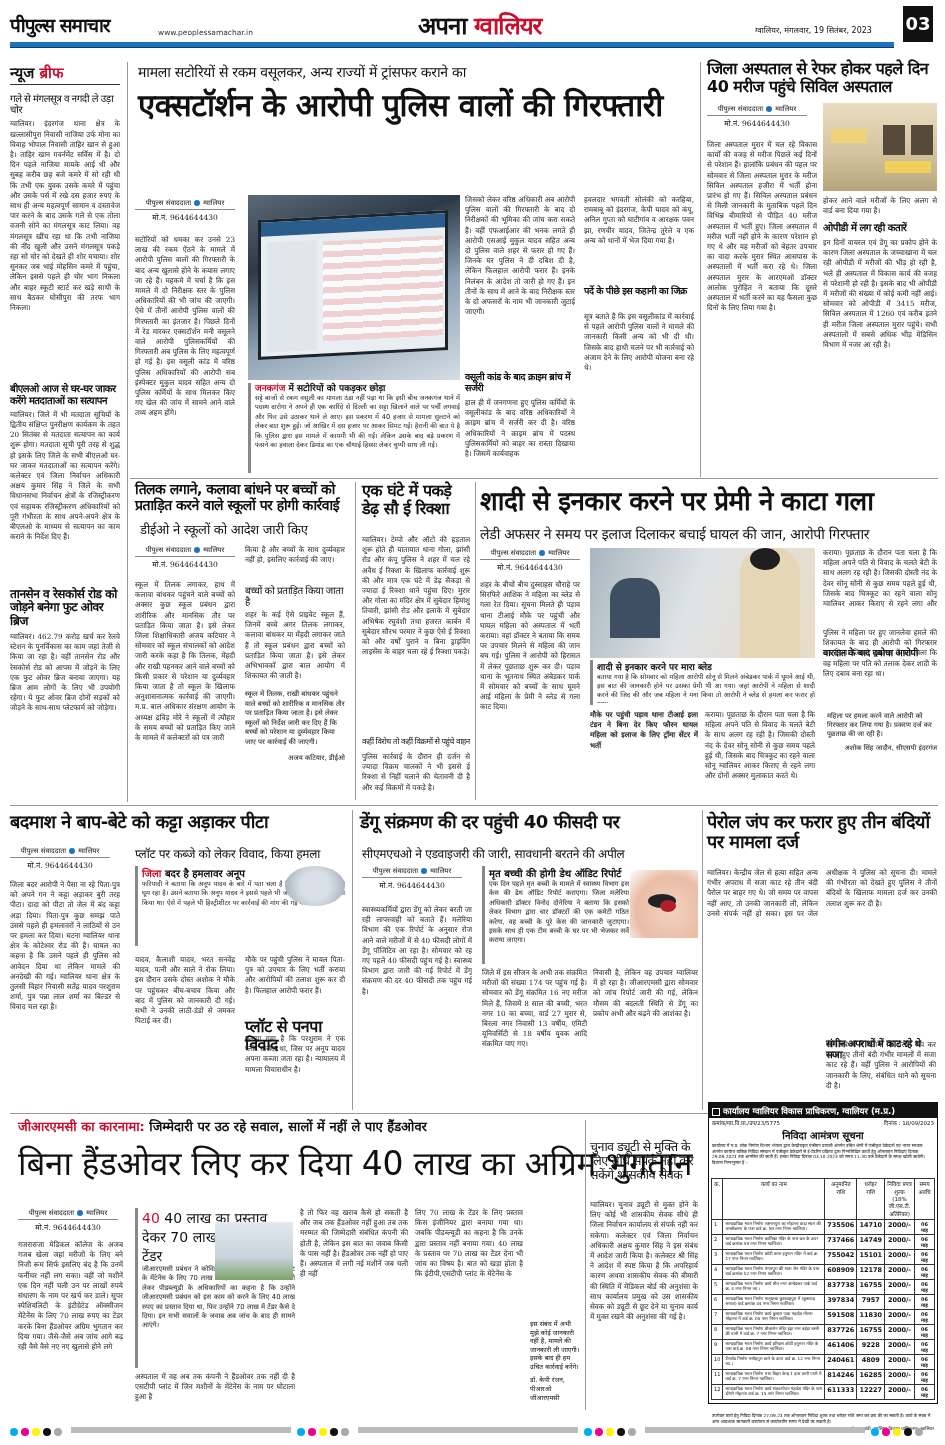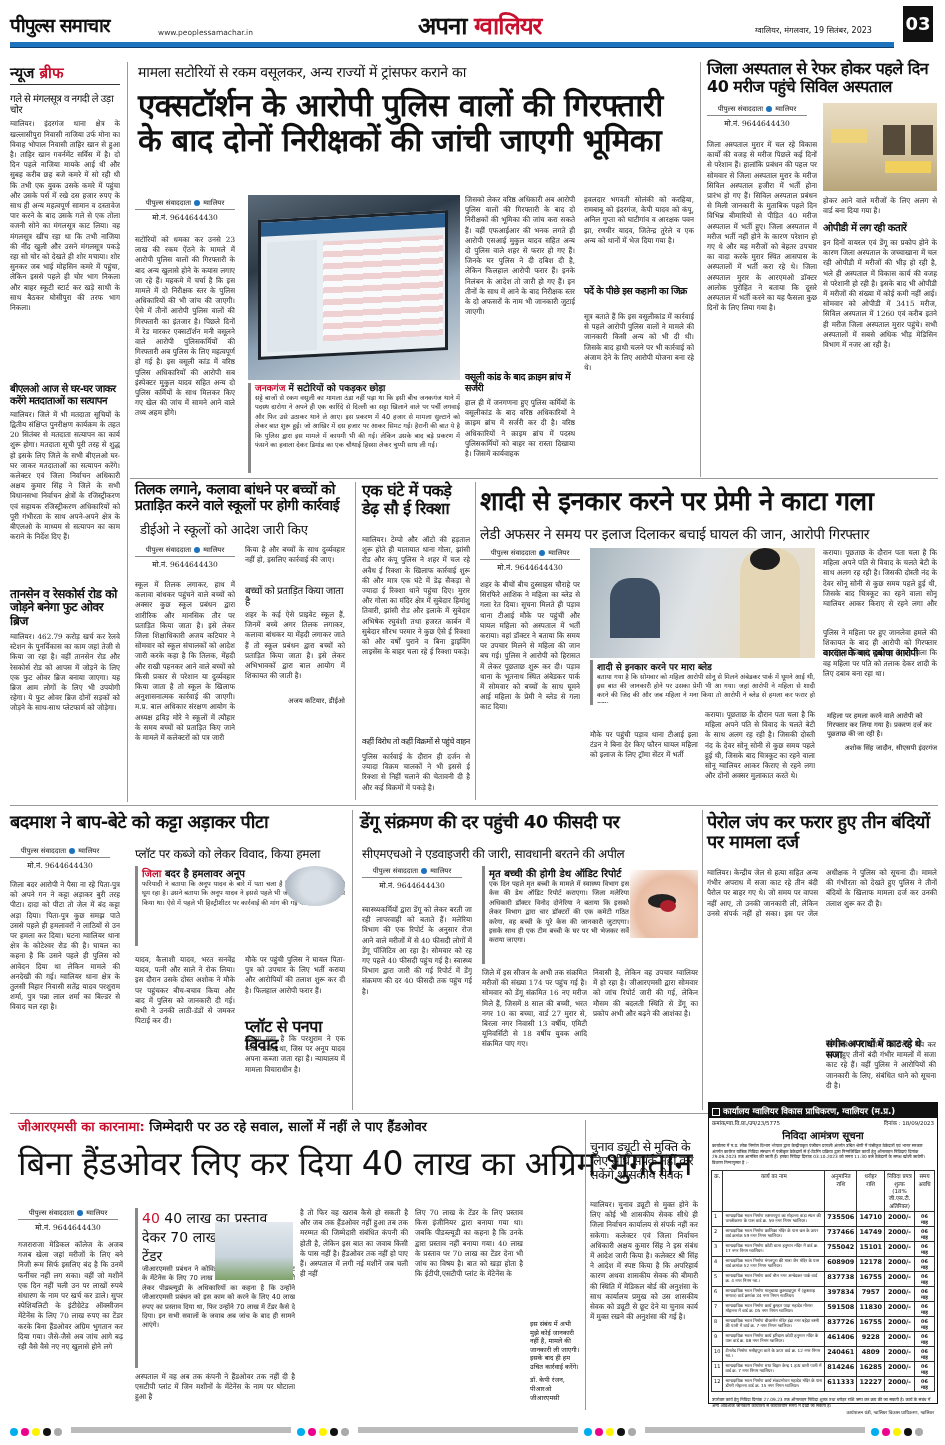--- a/index.html
+++ b/index.html
@@ -50,21 +50,20 @@
   <div class="hl" style="font-size:10px;margin-top:6px;">बीएलओ आज से घर-घर जाकर करेंगे मतदाताओं का सत्यापन</div>
   <div class="body-text" style="height:168px;margin-top:4px;">ग्वालियर। जिले में भी मतदाता सूचियों के द्वितीय संक्षिप्त पुनरीक्षण कार्यक्रम के तहत 20 सितंबर से मतदाता सत्यापन का कार्य शुरू होगा। मतदाता सूची पूरी तरह से शुद्ध हो इसके लिए जिले के सभी बीएलओ घर-घर जाकर मतदाताओं का सत्यापन करेंगे। कलेक्टर एवं जिला निर्वाचन अधिकारी अक्षय कुमार सिंह ने जिले के सभी विधानसभा निर्वाचन क्षेत्रों के रजिस्ट्रीकरण एवं सहायक रजिस्ट्रीकरण अधिकारियों को पूरी गंभीरता के साथ अपने-अपने क्षेत्र के बीएलओ के माध्यम से सत्यापन का काम कराने के निर्देश दिए हैं।</div>
   <div class="hl" style="font-size:12px;margin-top:10px;">तानसेन व रेसकोर्स रोड को जोड़ने बनेगा फुट ओवर ब्रिज</div>
   <div class="body-text" style="height:120px;margin-top:4px;">ग्वालियर। 462.79 करोड़ खर्च कर रेलवे स्टेशन के पुनर्विकास का काम जहां तेजी से किया जा रहा है। वहीं तानसेन रोड और रेसकोर्स रोड को आपस में जोड़ने के लिए एक फुट ओवर ब्रिज बनाया जाएगा। यह ब्रिज आम लोगों के लिए भी उपयोगी रहेगा। ये फुट ओवर ब्रिज दोनों सड़कों को जोड़ने के साथ-साथ प्लेटफार्म को जोड़ेगा।</div>
 </div>
 <div class="vrule" style="left:127px;top:62px;height:740px;"></div>
 
 <div class="abs sub" style="left:138px;top:62px;font-size:14px;">मामला सटोरियों से रकम वसूलकर, अन्य राज्यों में ट्रांसफर कराने का</div>
 <div class="abs hl" style="left:138px;top:88px;width:560px;font-size:31px;">
   <div>एक्सटॉर्शन के आरोपी पुलिस वालों की गिरफ्तारी</div>
-  <div>के बाद दोनों निरीक्षकों की जांची जाएगी भूमिका</div>
 </div>
 <div class="abs" style="left:135px;top:198px;width:100px;">
   <div class="byline"><span>पीपुल्स संवाददाता</span><span class="dot"></span><span>ग्वालियर</span></div>
   <div class="mob">मो.नं. 9644644430</div>
 </div>
 <div class="abs body-text" style="left:135px;top:235px;width:100px;height:240px;">सटोरियों को धमका कर उनसे 23 लाख की रकम ऐंठने के मामले में आरोपी पुलिस वालों की गिरफ्तारी के बाद अन्य खुलासे होने के कयास लगाए जा रहे हैं। महकमे में चर्चा है कि इस मामले में दो निरीक्षक स्तर के पुलिस अधिकारियों की भी जांच की जाएगी। ऐसे में तीनों आरोपी पुलिस वालों की गिरफ्तारी का इंतजार है। पिछले दिनों में रेड मारकर एक्सटॉर्शन मनी वसूलने वाले आरोपी पुलिसकर्मियों की गिरफ्तारी अब पुलिस के लिए महत्वपूर्ण हो गई है। इस वसूली कांड में वरिष्ठ पुलिस अधिकारियों की आरोपी सब इंस्पेक्टर मुकुल यादव सहित अन्य दो पुलिस कर्मियों के साथ मिलकर किए गए खेल की जांच में सामने आने वाले तथ्य अहम होंगे।</div>
 <div class="photo" style="left:248px;top:195px;width:212px;height:185px;background:linear-gradient(160deg,#5b6a78 0%,#2c3946 30%,#8da2b5 60%,#d6dde3 100%);">
   <div style="position:absolute;left:10px;top:20px;width:190px;height:140px;background:#e9eef3;transform:skewY(-3deg);border:3px solid #1c232b;">
     <div style="height:14px;background:#2a5d8c;"></div>
     <div style="position:absolute;left:6px;top:20px;width:50px;height:110px;background:#dfe6ec;"></div>
@@ -105,20 +104,21 @@
 <div class="abs sub" style="left:140px;top:520px;font-size:13px;">डीईओ ने स्कूलों को आदेश जारी किए</div>
 <div class="abs" style="left:135px;top:545px;width:100px;">
   <div class="byline"><span>पीपुल्स संवाददाता</span><span class="dot"></span><span>ग्वालियर</span></div>
   <div class="mob">मो.नं. 9644644430</div>
 </div>
 <div class="abs body-text" style="left:135px;top:580px;width:100px;height:220px;">स्कूल में तिलक लगाकर, हाथ में कलावा बांधकर पहुंचने वाले बच्चों को अक्सर कुछ स्कूल प्रबंधन द्वारा शारीरिक और मानसिक तौर पर प्रताड़ित किया जाता है। इसे लेकर जिला शिक्षाधिकारी अजय कटियार ने सोमवार को स्कूल संचालकों को आदेश जारी करके कहा है कि तिलक, मेंहदी और राखी पहनकर आने वाले बच्चों को किसी प्रकार से परेशान या दुर्व्यवहार किया जाता है तो स्कूल के खिलाफ अनुशासनात्मक कार्रवाई की जाएगी। म.प्र. बाल अधिकार संरक्षण आयोग के अध्यक्ष द्रविड़ मोरे ने स्कूलों में त्यौहार के समय बच्चों को प्रताड़ित किए जाने के मामले में कलेक्टरों को पत्र जारी</div>
 <div class="abs body-text" style="left:245px;top:545px;width:100px;height:35px;">किया है और बच्चों के साथ दुर्व्यवहार नहीं हो, इसलिए कार्रवाई की जाए।</div>
 <div class="abs hl" style="left:245px;top:585px;width:100px;font-size:10px;font-weight:normal;">बच्चों को प्रताड़ित किया जाता है</div>
 <div class="abs body-text" style="left:245px;top:610px;width:100px;height:75px;">शहर के कई ऐसे प्राइवेट स्कूल हैं, जिनमें बच्चे अगर तिलक लगाकर, कलावा बांधकर या मेंहदी लगाकर जाते हैं तो स्कूल प्रबंधन द्वारा बच्चों को प्रताड़ित किया जाता है। इसे लेकर अभिभावकों द्वारा बाल आयोग में शिकायत की जाती है।</div>
 <div class="caption-box" style="left:245px;top:690px;width:100px;height:105px;border-left:none;padding:0;">
+  <div style="font-size:7px;line-height:9.5px;font-family:'DejaVu Sans',sans-serif;">स्कूल में तिलक, राखी बांधकर पहुंचने वाले बच्चों को शारीरिक व मानसिक तौर पर प्रताड़ित किया जाता है। इसे लेकर स्कूलों को निर्देश जारी कर दिए हैं कि बच्चों को परेशान या दुर्व्यवहार किया जाए पर कार्रवाई की जाएगी।</div>
   <div style="font-size:7px;text-align:right;margin-top:6px;">अजय कटियार, डीईओ</div>
 </div>
 <div class="vrule" style="left:355px;top:482px;height:318px;"></div>
 
 <div class="abs hl" style="left:362px;top:482px;width:110px;font-size:16px;">एक घंटे में पकड़े डेढ़ सौ ई रिक्शा</div>
 <div class="abs body-text" style="left:362px;top:535px;width:108px;height:200px;">ग्वालियर। टेम्पो और ऑटो की हड़ताल शुरू होते ही यातायात थाना गोला, झांसी रोड और कंपू पुलिस ने शहर में चल रहे अवैध ई रिक्शा के खिलाफ कार्रवाई शुरू की और मात्र एक घंटे में डेढ़ सैकड़ा से ज्यादा ई रिक्शा थाने पहुंचा दिए। मुरार और गोला का मंदिर क्षेत्र में सुबेदार हिमांशु तिवारी, झांसी रोड और इलाके में सुबेदार अभिषेक रघुवंशी तथा हजरत कार्बन में सुबेदार सौरभ परमार ने कुछ ऐसे ई रिक्शा को और वर्षों पुराने व बिना ड्राइविंग लाइसेंस के बाहर चला रहे ई रिक्शा पकड़े।</div>
 <div class="abs hl" style="left:362px;top:738px;width:108px;font-size:8px;font-weight:normal;">कहीं विरोध तो कहीं विक्रमों से पहुंचे वाहन</div>
 <div class="abs body-text" style="left:362px;top:752px;width:108px;height:48px;">पुलिस कार्रवाई के दौरान ही दर्जन से ज्यादा विक्रम चालकों ने भी इससे ई रिक्शा से निहीं चलाने की चेतावनी दी है और कई विक्रमों में पकड़े है।</div>
 <div class="vrule" style="left:475px;top:482px;height:318px;"></div>
 
@@ -132,21 +132,21 @@
 <div class="photo" style="left:590px;top:548px;width:225px;height:110px;background:linear-gradient(110deg,#a9b6bf 0%,#dfe3e6 45%,#e8dcc6 100%);">
   <div style="position:absolute;left:20px;top:30px;width:50px;height:60px;background:#3e4f63;border-radius:20px 20px 0 0;"></div>
   <div style="position:absolute;left:150px;top:0;width:60px;height:110px;background:#e5d7b6;border-radius:25px 25px 0 0;"></div>
   <div style="position:absolute;left:160px;top:0;width:30px;height:22px;background:#1e1e1e;border-radius:50%;"></div>
 </div>
 <div class="caption-box" style="left:590px;top:660px;width:225px;height:45px;">
   <div style="font-size:9px;font-weight:bold;">शादी से इनकार करने पर मारा ब्लेड</div>
   <div class="body-text" style="font-family:'DejaVu Sans',sans-serif;font-size:6.6px;line-height:9px;height:30px;">बताया गया है कि सोमवार को महिला आरोपी सोनू से मिलने अंबेडकर पार्क में घूमने आई थी, इस बात की जानकारी होने पर उसका प्रेमी भी आ गया। जहां आरोपी ने महिला से शादी करने की जिद की और जब महिला ने मना किया तो आरोपी ने ब्लेड से हमला कर फरार हो गया।</div>
 </div>
 <div class="abs body-text" style="left:705px;top:710px;width:110px;height:90px;">कराया। पूछताछ के दौरान पता चला है कि महिला अपने पति से विवाद के चलते बेटी के साथ अलग रह रही है। जिसकी दोस्ती नंद के देवर सोनू सोनी से कुछ समय पहले हुई थी, जिसके बाद चित्रकूट का रहने वाला सोनू ग्वालियर आकर किराए से रहने लगा और दोनों अक्सर मुलाकात करते थे।</div>
-<div class="abs body-text" style="left:590px;top:730px;width:108px;height:90px;">मौके पर पहुंची पड़ाव थाना टीआई इला टंडन ने बिना देर किए फौरन घायल महिला को इलाज के लिए ट्रॉमा सेंटर में भर्ती</div>
+<div class="abs body-text" style="left:590px;top:710px;width:108px;height:90px;font-weight:bold;">मौके पर पहुंची पड़ाव थाना टीआई इला टंडन ने बिना देर किए फौरन घायल महिला को इलाज के लिए ट्रॉमा सेंटर में भर्ती</div>
 <div class="abs body-text" style="left:823px;top:548px;width:114px;height:60px;">कराया। पूछताछ के दौरान पता चला है कि महिला अपने पति से विवाद के चलते बेटी के साथ अलग रह रही है। जिसकी दोस्ती नंद के देवर सोनू सोनी से कुछ समय पहले हुई थी, जिसके बाद चित्रकूट का रहने वाला सोनू ग्वालियर आकर किराए से रहने लगा और दोनों अक्सर मुलाकात करते थे।</div>
 <div class="abs hl" style="left:823px;top:612px;width:114px;font-size:9.5px;margin-top:36px;">वारदात के बाद दबोचा आरोपी</div>
 <div class="abs body-text" style="left:823px;top:628px;width:114px;height:80px;">पुलिस ने महिला पर हुए जानलेवा हमले की शिकायत के बाद ही आरोपी को गिरफ्तार कर लिया। जिससे पूछताछ में पता चला कि वह महिला पर पति को तलाक देकर शादी के लिए दबाव बना रहा था।</div>
 <div class="caption-box" style="left:823px;top:712px;width:114px;height:88px;border-left:none;">
   <div style="font-size:6.8px;line-height:9px;font-family:'DejaVu Sans',sans-serif;">महिला पर हमला करने वाले आरोपी को गिरफ्तार कर लिया गया है। प्रकरण दर्ज कर पूछताछ की जा रही है।</div>
   <div style="font-size:6.8px;text-align:right;margin-top:4px;">अशोक सिंह जादौन, सीएसपी इंदरगंज</div>
 </div>
 
 <div class="hrule" style="left:10px;top:805px;width:928px;"></div>
 
@@ -224,21 +224,21 @@
 <div class="abs" style="left:708px;top:1102px;width:230px;height:302px;border:1.5px solid #111;background:#fff;">
   <div style="background:#111;color:#fff;font-size:8.5px;font-weight:bold;padding:2px 3px;">
     <span style="display:inline-block;width:8px;height:8px;border:1px solid #fff;margin-right:3px;vertical-align:middle;"></span><span>कार्यालय ग्वालियर विकास प्राधिकरण, ग्वालियर (म.प्र.)</span>
   </div>
   <div style="display:flex;justify-content:space-between;font-size:5.5px;padding:1px 3px;">
     <span>क्रमांक/ग्वा.वि.प्रा./उप/23/5775</span>
     <span>दिनांक : 18/09/2023</span>
   </div>
   <div style="text-align:center;font-size:10px;font-weight:bold;">निविदा आमंत्रण सूचना</div>
   <div style="font-size:4.3px;line-height:5.6px;padding:1px 3px;height:24px;overflow:hidden;">कार्यालय में म.प्र. लोक निर्माण विभाग भोपाल द्वारा केन्द्रीयकृत पंजीयन प्रणाली अंतर्गत उचित श्रेणी में पंजीकृत ठेकेदारों एवं भारत सरकार अंतर्गत कार्यरत यांत्रिक निविदा संस्थान में पंजीकृत ठेकेदारों से ई-टेंडरिंग प्रक्रिया द्वारा निम्नलिखित कार्यों हेतु ऑनलाइन निविदाएं दिनांक 29.09.2023 तक आमंत्रित की जाती हैं। इनका निविदा दिनांक 03.10.2023 को समय 11:30 बजे ठेकेदारों के समक्ष खोली जावेगी। विवरण निम्नानुसार है :-</div>
-  <table class="tbl" style="margin:4px 2px;width:224px;">
+  <table class="tbl" style="margin:12px 2px;width:224px;">
     <thead>
       <tr>
         <th style="width:8px">क्र.</th>
         <th>कार्य का नाम</th>
         <th style="width:30px">अनुमानित राशि</th>
         <th style="width:24px">धरोहर राशि</th>
         <th style="width:30px">निविदा प्रपत्र शुल्क (18% जी.एस.टी. अतिरिक्त)</th>
         <th style="width:20px">समय अवधि</th>
       </tr>
     </thead>

